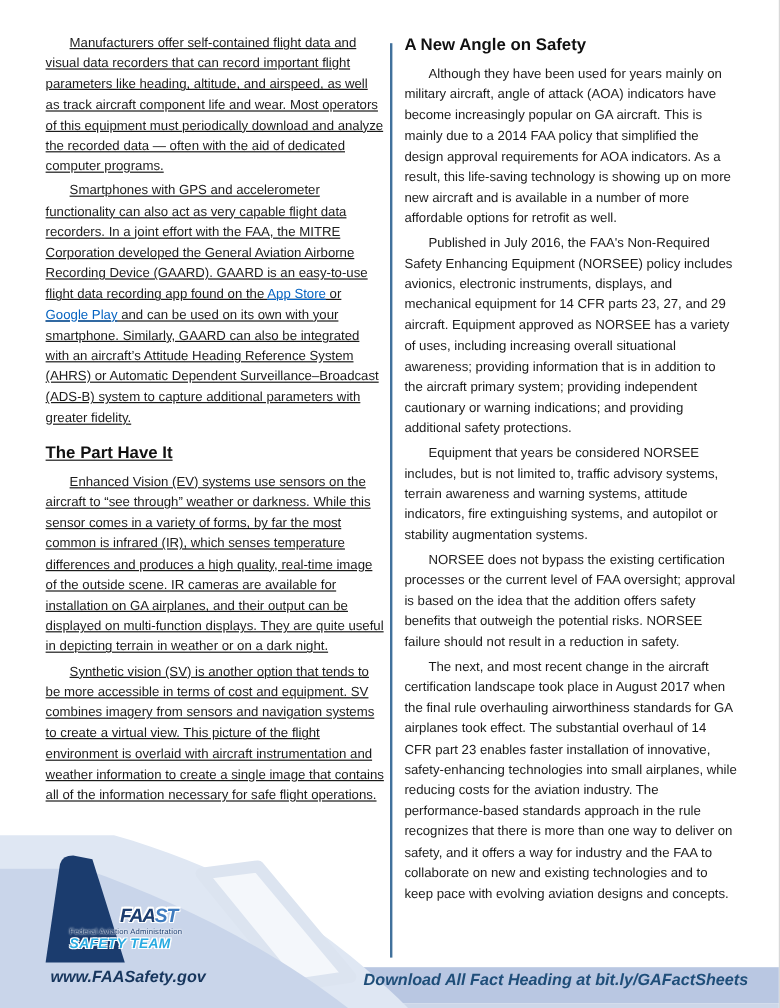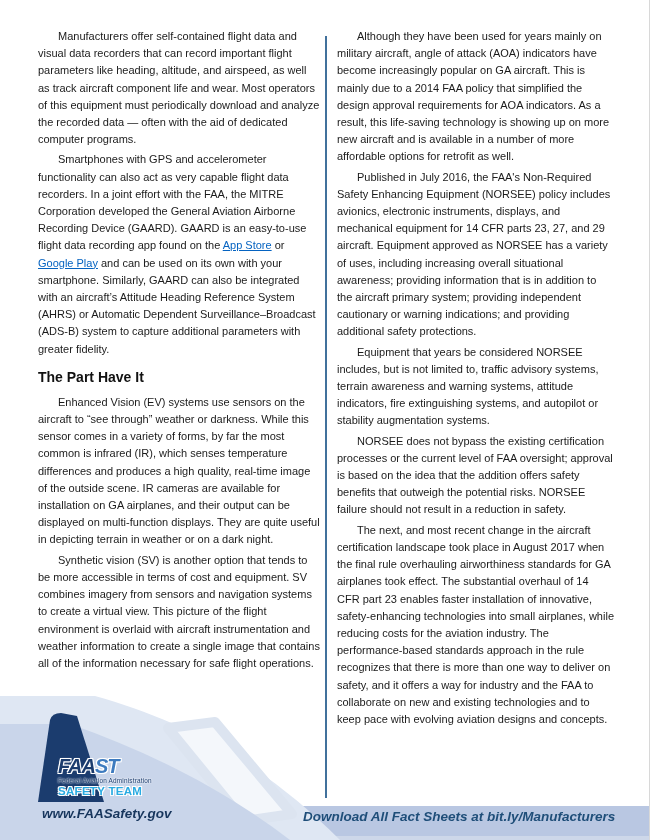--- a/index.html
+++ b/index.html
@@ -12,21 +12,21 @@
     color: #1b1b1b;
     overflow: hidden;
     border-right: 1px solid #d8d8d8;
   }
   .col {
     position: absolute;
     top: 28px;
     font-size: 11px;
     line-height: 17.2px;
   }
-  .col-left  { left: 38px;  width: 282px; }
+  .col-left  { left: 38px;  width: 282px; text-decoration: underline; }
   .col-right { left: 337px; width: 277px; }
   .divider {
     position: absolute;
     left: 325px; top: 36px;
     width: 2px; height: 762px;
     background: #41719C;
   }
   p.body-par {
     text-indent: 20px;
     margin: 0 0 3px 0;
@@ -52,38 +52,40 @@
     width: 650px; height: 150px;
   }
   .footer svg { position: absolute; left: 0; top: 0; }
   .logo-text {
     position: absolute;
     left: 58px; top: 66px;
     text-align: left;
     line-height: 1;
   }
   .logo-faast {
-    font-size: 20px;
+    font-size: 16px;
     font-weight: bold;
     font-style: italic;
     letter-spacing: -1px;
     text-shadow: -1px -1px 0 #fff, 1px -1px 0 #fff, -1px 1px 0 #fff, 1px 1px 0 #fff, 0 0 2px #fff;
+    margin-left: 42px;
   }
   .logo-faa { color: #1B3C6E; }
   .logo-st  { color: #3E7BBF; }
   .logo-sub {
     font-size: 6.4px;
     color: #1B3C6E;
     margin-top: 2px;
     letter-spacing: 0.2px;
     text-shadow: 0 0 2px #fff, 0 0 2px #fff;
   }
   .logo-team {
     font-size: 11.5px;
     font-weight: bold;
+    font-style: italic;
     color: #29ABE2;
     margin-top: 2px;
     letter-spacing: 0.3px;
     text-shadow: -1px -1px 0 #fff, 1px -1px 0 #fff, -1px 1px 0 #fff, 1px 1px 0 #fff;
   }
   .footer-website {
     position: absolute;
     left: 42px; top: 116px;
     font-size: 13.5px;
     font-weight: bold;
@@ -106,20 +108,21 @@
   <p class="body-par">Manufacturers offer self-contained flight data and visual data recorders that can record important flight parameters like heading, altitude, and airspeed, as well as track aircraft component life and wear. Most operators of this equipment must periodically download and analyze the recorded data — often with the aid of dedicated computer programs.</p>
   <p class="body-par"><span>Smartphones with GPS and accelerometer functionality can also act as very capable flight data recorders. In a joint effort with the FAA, the MITRE Corporation developed the General Aviation Airborne Recording Device (GAARD). GAARD is an easy-to-use flight data recording app found on the </span><a class="doc-link">App Store</a><span> or </span><a class="doc-link">Google Play</a><span> and can be used on its own with your smartphone. Similarly, GAARD can also be integrated with an aircraft’s Attitude Heading Reference System (AHRS) or Automatic Dependent Surveillance–Broadcast (ADS-B) system to capture additional parameters with greater fidelity.</span></p>
   <h2 class="section-heading">The Part Have It</h2>
   <p class="body-par">Enhanced Vision (EV) systems use sensors on the aircraft to “see through” weather or darkness. While this sensor comes in a variety of forms, by far the most common is infrared (IR), which senses temperature differences and produces a high quality, real-time image of the outside scene. IR cameras are available for installation on GA airplanes, and their output can be displayed on multi-function displays. They are quite useful in depicting terrain in weather or on a dark night.</p>
   <p class="body-par">Synthetic vision (SV) is another option that tends to be more accessible in terms of cost and equipment. SV combines imagery from sensors and navigation systems to create a virtual view. This picture of the flight environment is overlaid with aircraft instrumentation and weather information to create a single image that contains all of the information necessary for safe flight operations.</p>
 </div>
 
 <div class="divider"></div>
 
 <div class="col col-right">
+  <h2 class="section-heading first">A New Angle on Safety</h2>
   <p class="body-par">Although they have been used for years mainly on military aircraft, angle of attack (AOA) indicators have become increasingly popular on GA aircraft. This is mainly due to a 2014 FAA policy that simplified the design approval requirements for AOA indicators. As a result, this life-saving technology is showing up on more new aircraft and is available in a number of more affordable options for retrofit as well.</p>
   <p class="body-par">Published in July 2016, the FAA's Non-Required Safety Enhancing Equipment (NORSEE) policy includes avionics, electronic instruments, displays, and mechanical equipment for 14 CFR parts 23, 27, and 29 aircraft. Equipment approved as NORSEE has a variety of uses, including increasing overall situational awareness; providing information that is in addition to the aircraft primary system; providing independent cautionary or warning indications; and providing additional safety protections.</p>
   <p class="body-par">Equipment that years be considered NORSEE includes, but is not limited to, traffic advisory systems, terrain awareness and warning systems, attitude indicators, fire extinguishing systems, and autopilot or stability augmentation systems.</p>
   <p class="body-par">NORSEE does not bypass the existing certification processes or the current level of FAA oversight; approval is based on the idea that the addition offers safety benefits that outweigh the potential risks. NORSEE failure should not result in a reduction in safety.</p>
   <p class="body-par">The next, and most recent change in the aircraft certification landscape took place in August 2017 when the final rule overhauling airworthiness standards for GA airplanes took effect. The substantial overhaul of 14 CFR part 23 enables faster installation of innovative, safety-enhancing technologies into small airplanes, while reducing costs for the aviation industry. The performance-based standards approach in the rule recognizes that there is more than one way to deliver on safety, and it offers a way for industry and the FAA to collaborate on new and existing technologies and to keep pace with evolving aviation designs and concepts.</p>
 </div>
 
 <div class="footer">
   <svg width="650" height="150" viewBox="0 0 650 150">
 
@@ -133,14 +136,14 @@
     <path d="M0,34 L70,34 C150,62 225,100 290,150 L0,150 Z" fill="#c9d5ea"></path>
 
     <path d="M38,112 L50,30 Q52,23 61,23 L77,26 L104,112 Z" fill="#1B3C6E"></path>
   </svg>
   <div class="logo-text">
     <div class="logo-faast"><span class="logo-faa">FAA</span><span class="logo-st">ST</span></div>
     <div class="logo-sub">Federal Aviation Administration</div>
     <div class="logo-team">SAFETY TEAM</div>
   </div>
   <div class="footer-website">www.FAASafety.gov</div>
-  <div class="footer-download">Download All Fact Sheets at bit.ly/Manufacturers</div>
+  <div class="footer-download">Download All Fact Heading at bit.ly/GAFactSheets</div>
 </div>
 
 </body></html>

